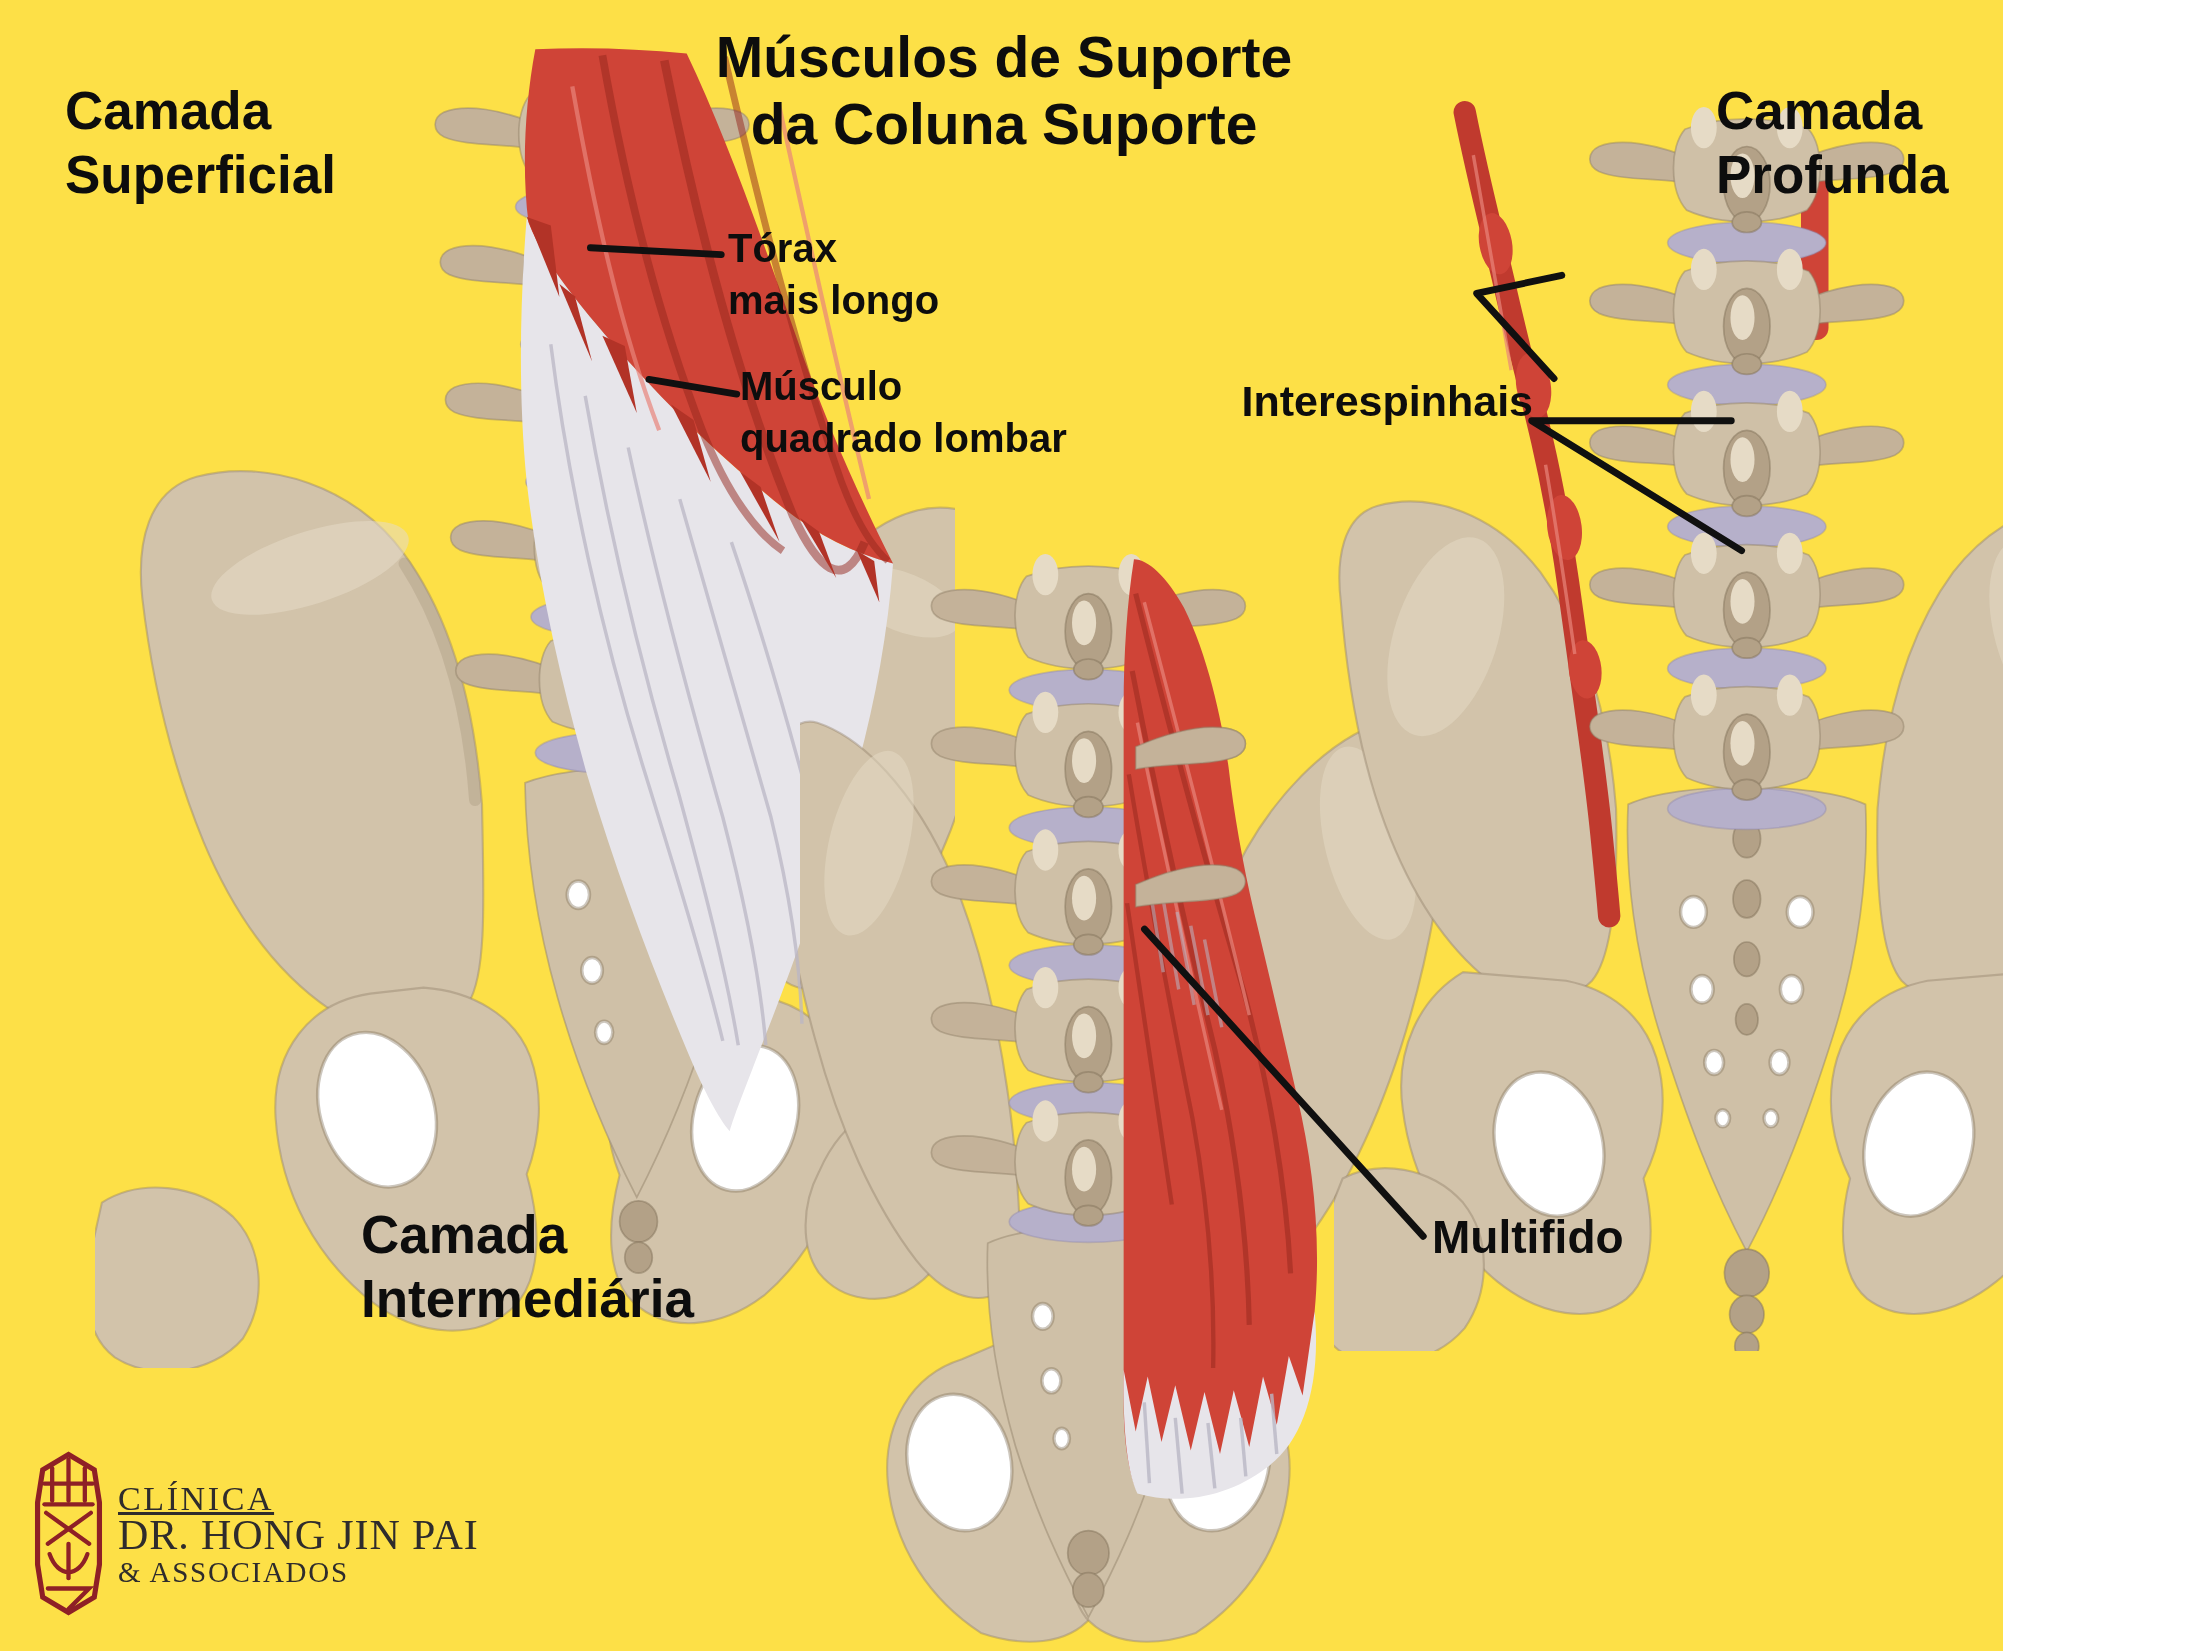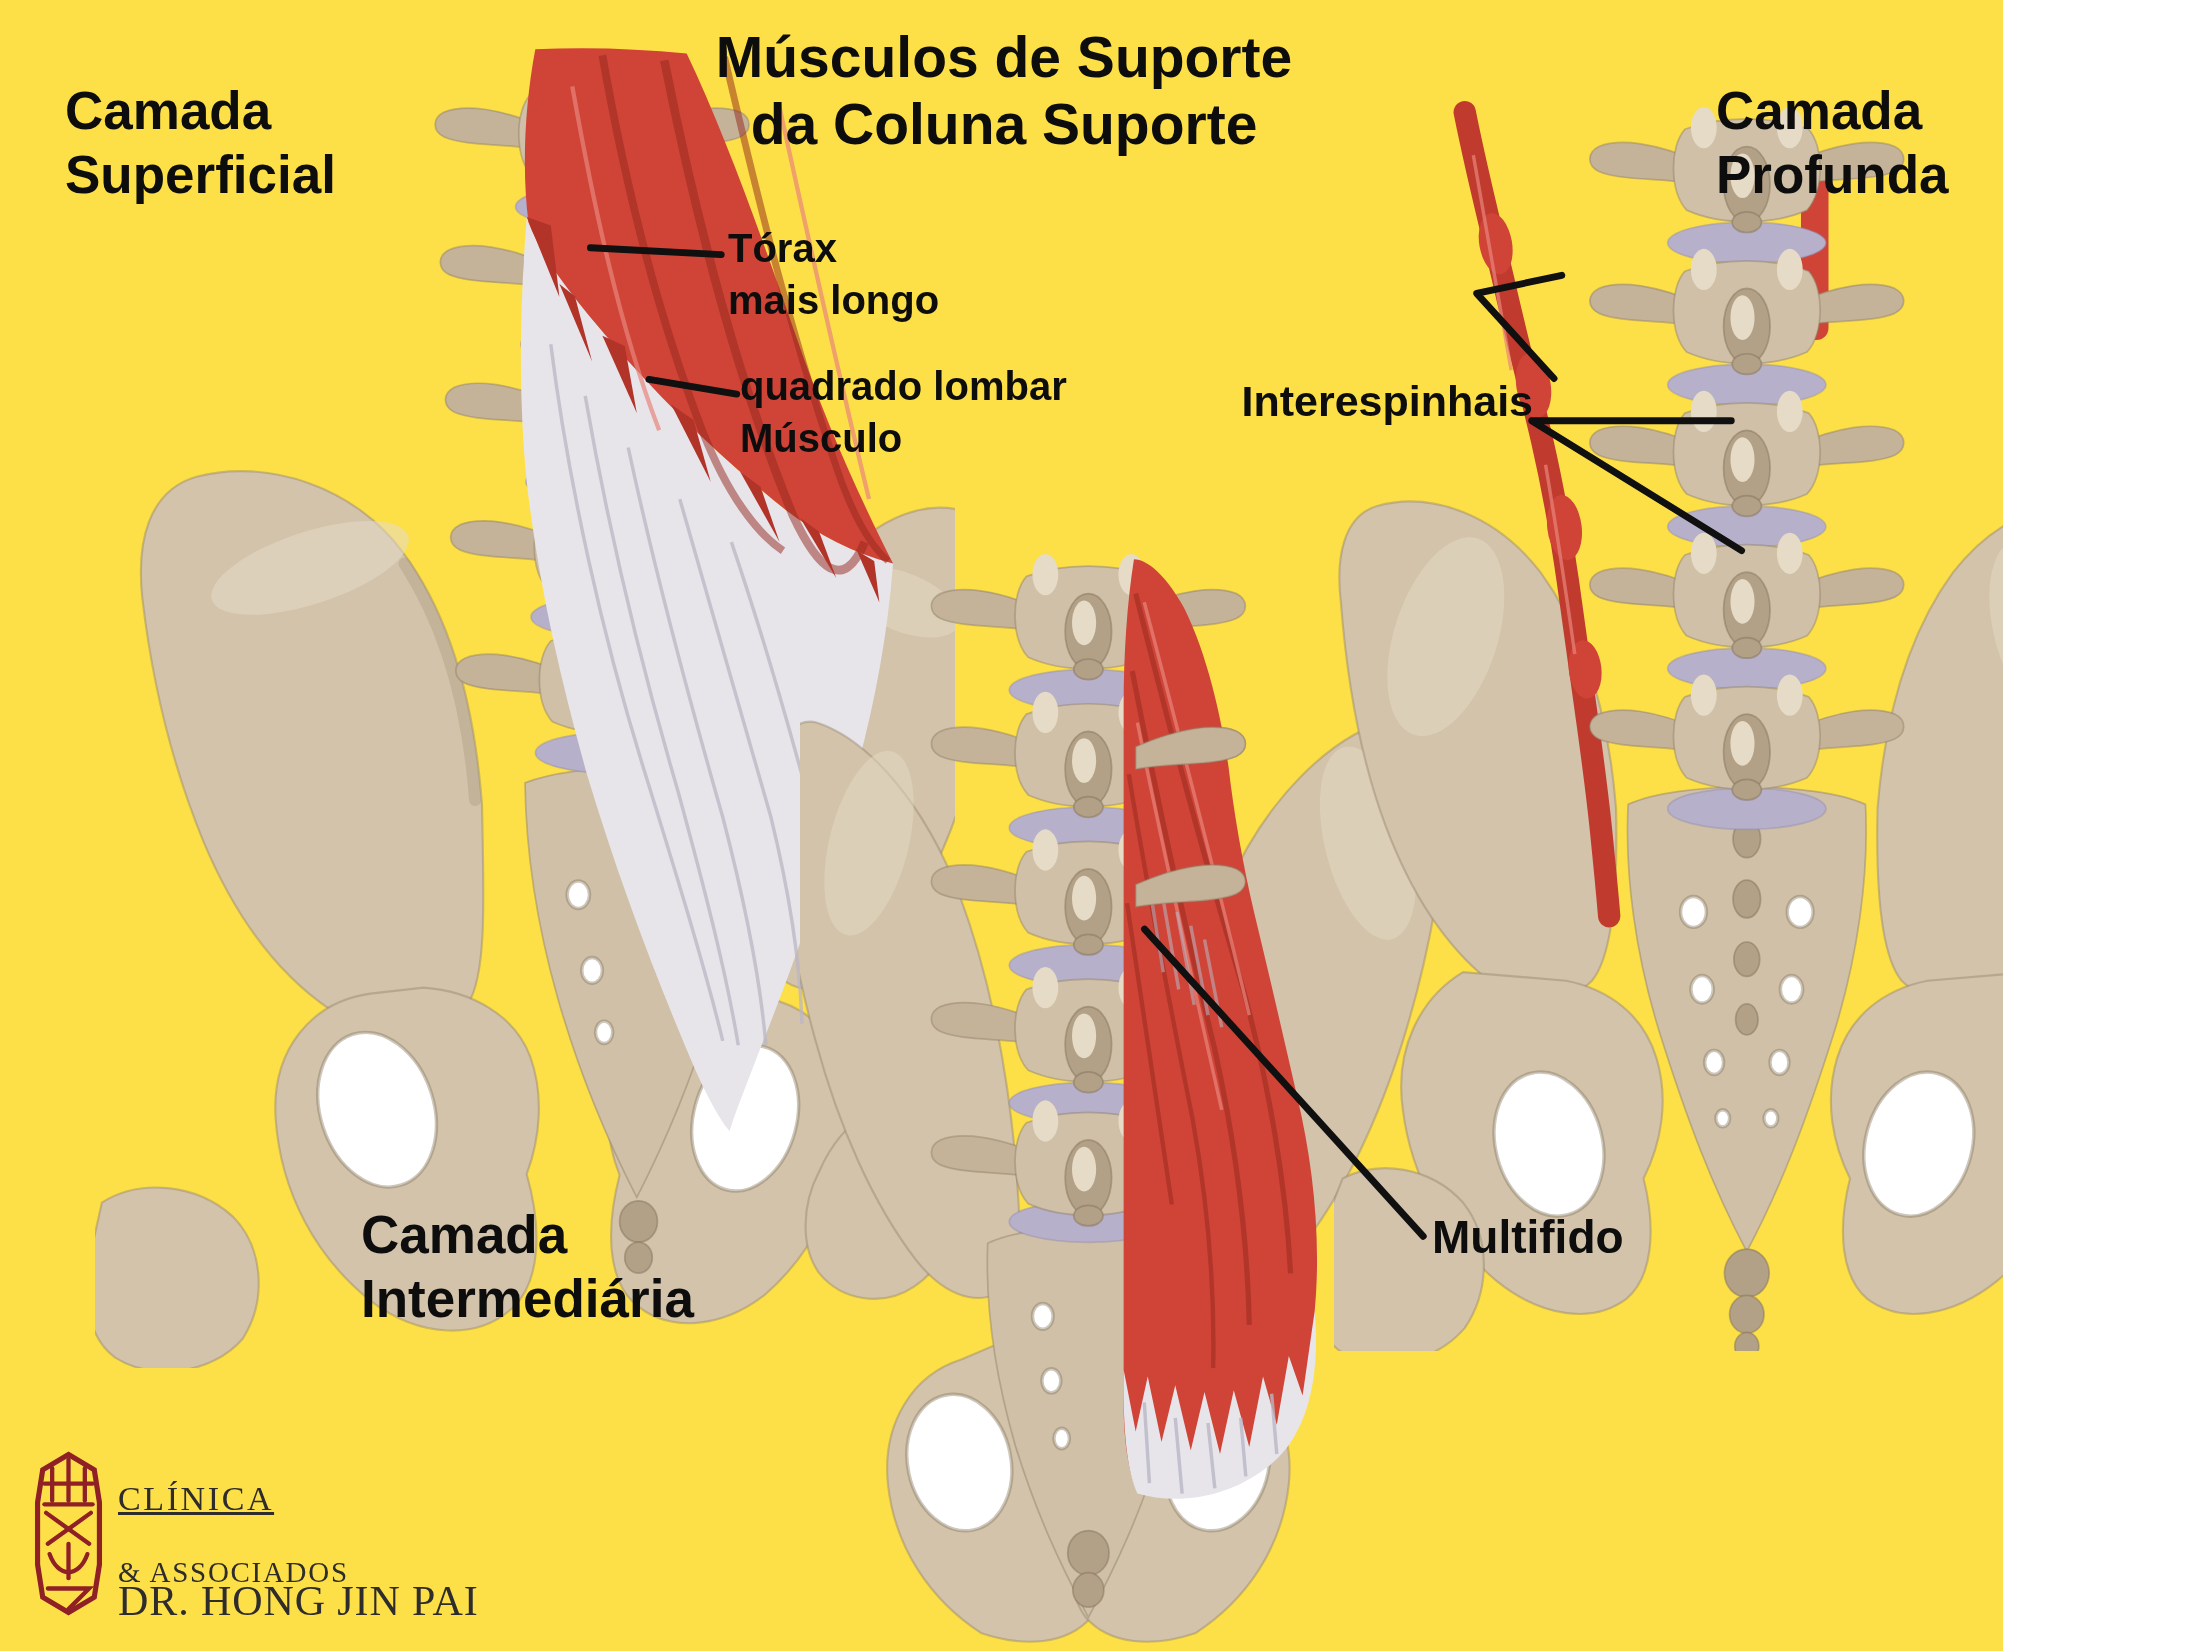--- a/index.html
+++ b/index.html
@@ -286,22 +286,22 @@
     <div class="ln">Camada</div>
     <div class="ln">Intermediária</div>
   </div>
 
   <div class="lbl ann" style="left:728px;top:222px;width:361px;">
     <div class="ln">Tórax</div>
     <div class="ln">mais longo</div>
   </div>
 
   <div class="lbl ann" style="left:740px;top:360px;width:413px;">
+    <div class="ln">Músculo</div>
     <div class="ln">quadrado lombar</div>
-    <div class="ln">Músculo</div>
   </div>
 
 
   <div class="lbl ann-r" style="left:1110px;top:375px;width:423px;">
     <div class="ln">Interespinhais</div>
   </div>
 
   <div class="lbl multi" style="left:1432px;top:1211px;width:344px;">
     <div class="ln">Multifido</div>
   </div>
@@ -313,17 +313,17 @@
     <path class="seal" stroke-width="5" d="M 21 20 L 21 58"></path>
     <path class="seal" stroke-width="5" d="M 59 20 L 59 58"></path>
     <path class="seal" stroke-width="5" d="M 12 62 L 68 62"></path>
     <path class="seal" stroke-width="5" d="M 14 72 L 64 108"></path>
     <path class="seal" stroke-width="5" d="M 66 72 L 16 108"></path>
     <path class="seal" stroke-width="5" d="M 40 108 L 40 148"></path>
     <path class="seal" stroke-width="5" d="M 18 120 C 28 148 52 148 62 120"></path>
     <path class="seal" stroke-width="5" d="M 16 160 L 64 160 L 40 184"></path>
   </svg>
   <div class="logo-text" style="left:118px;top:1480px;font-size:34px;letter-spacing:2.6px;text-decoration:underline;">CLÍNICA</div>
-  <div class="logo-text" style="left:118px;top:1577px;font-size:42px;letter-spacing:0.9px;">DR. HONG JIN PAI</div>
+  <div class="logo-text" style="left:118px;top:1511px;font-size:42px;letter-spacing:0.9px;">DR. HONG JIN PAI</div>
   <div class="logo-text" style="left:118px;top:1556px;font-size:29px;letter-spacing:1.7px;">&amp; ASSOCIADOS</div>
 
 </div>
 
 
 </body></html>

